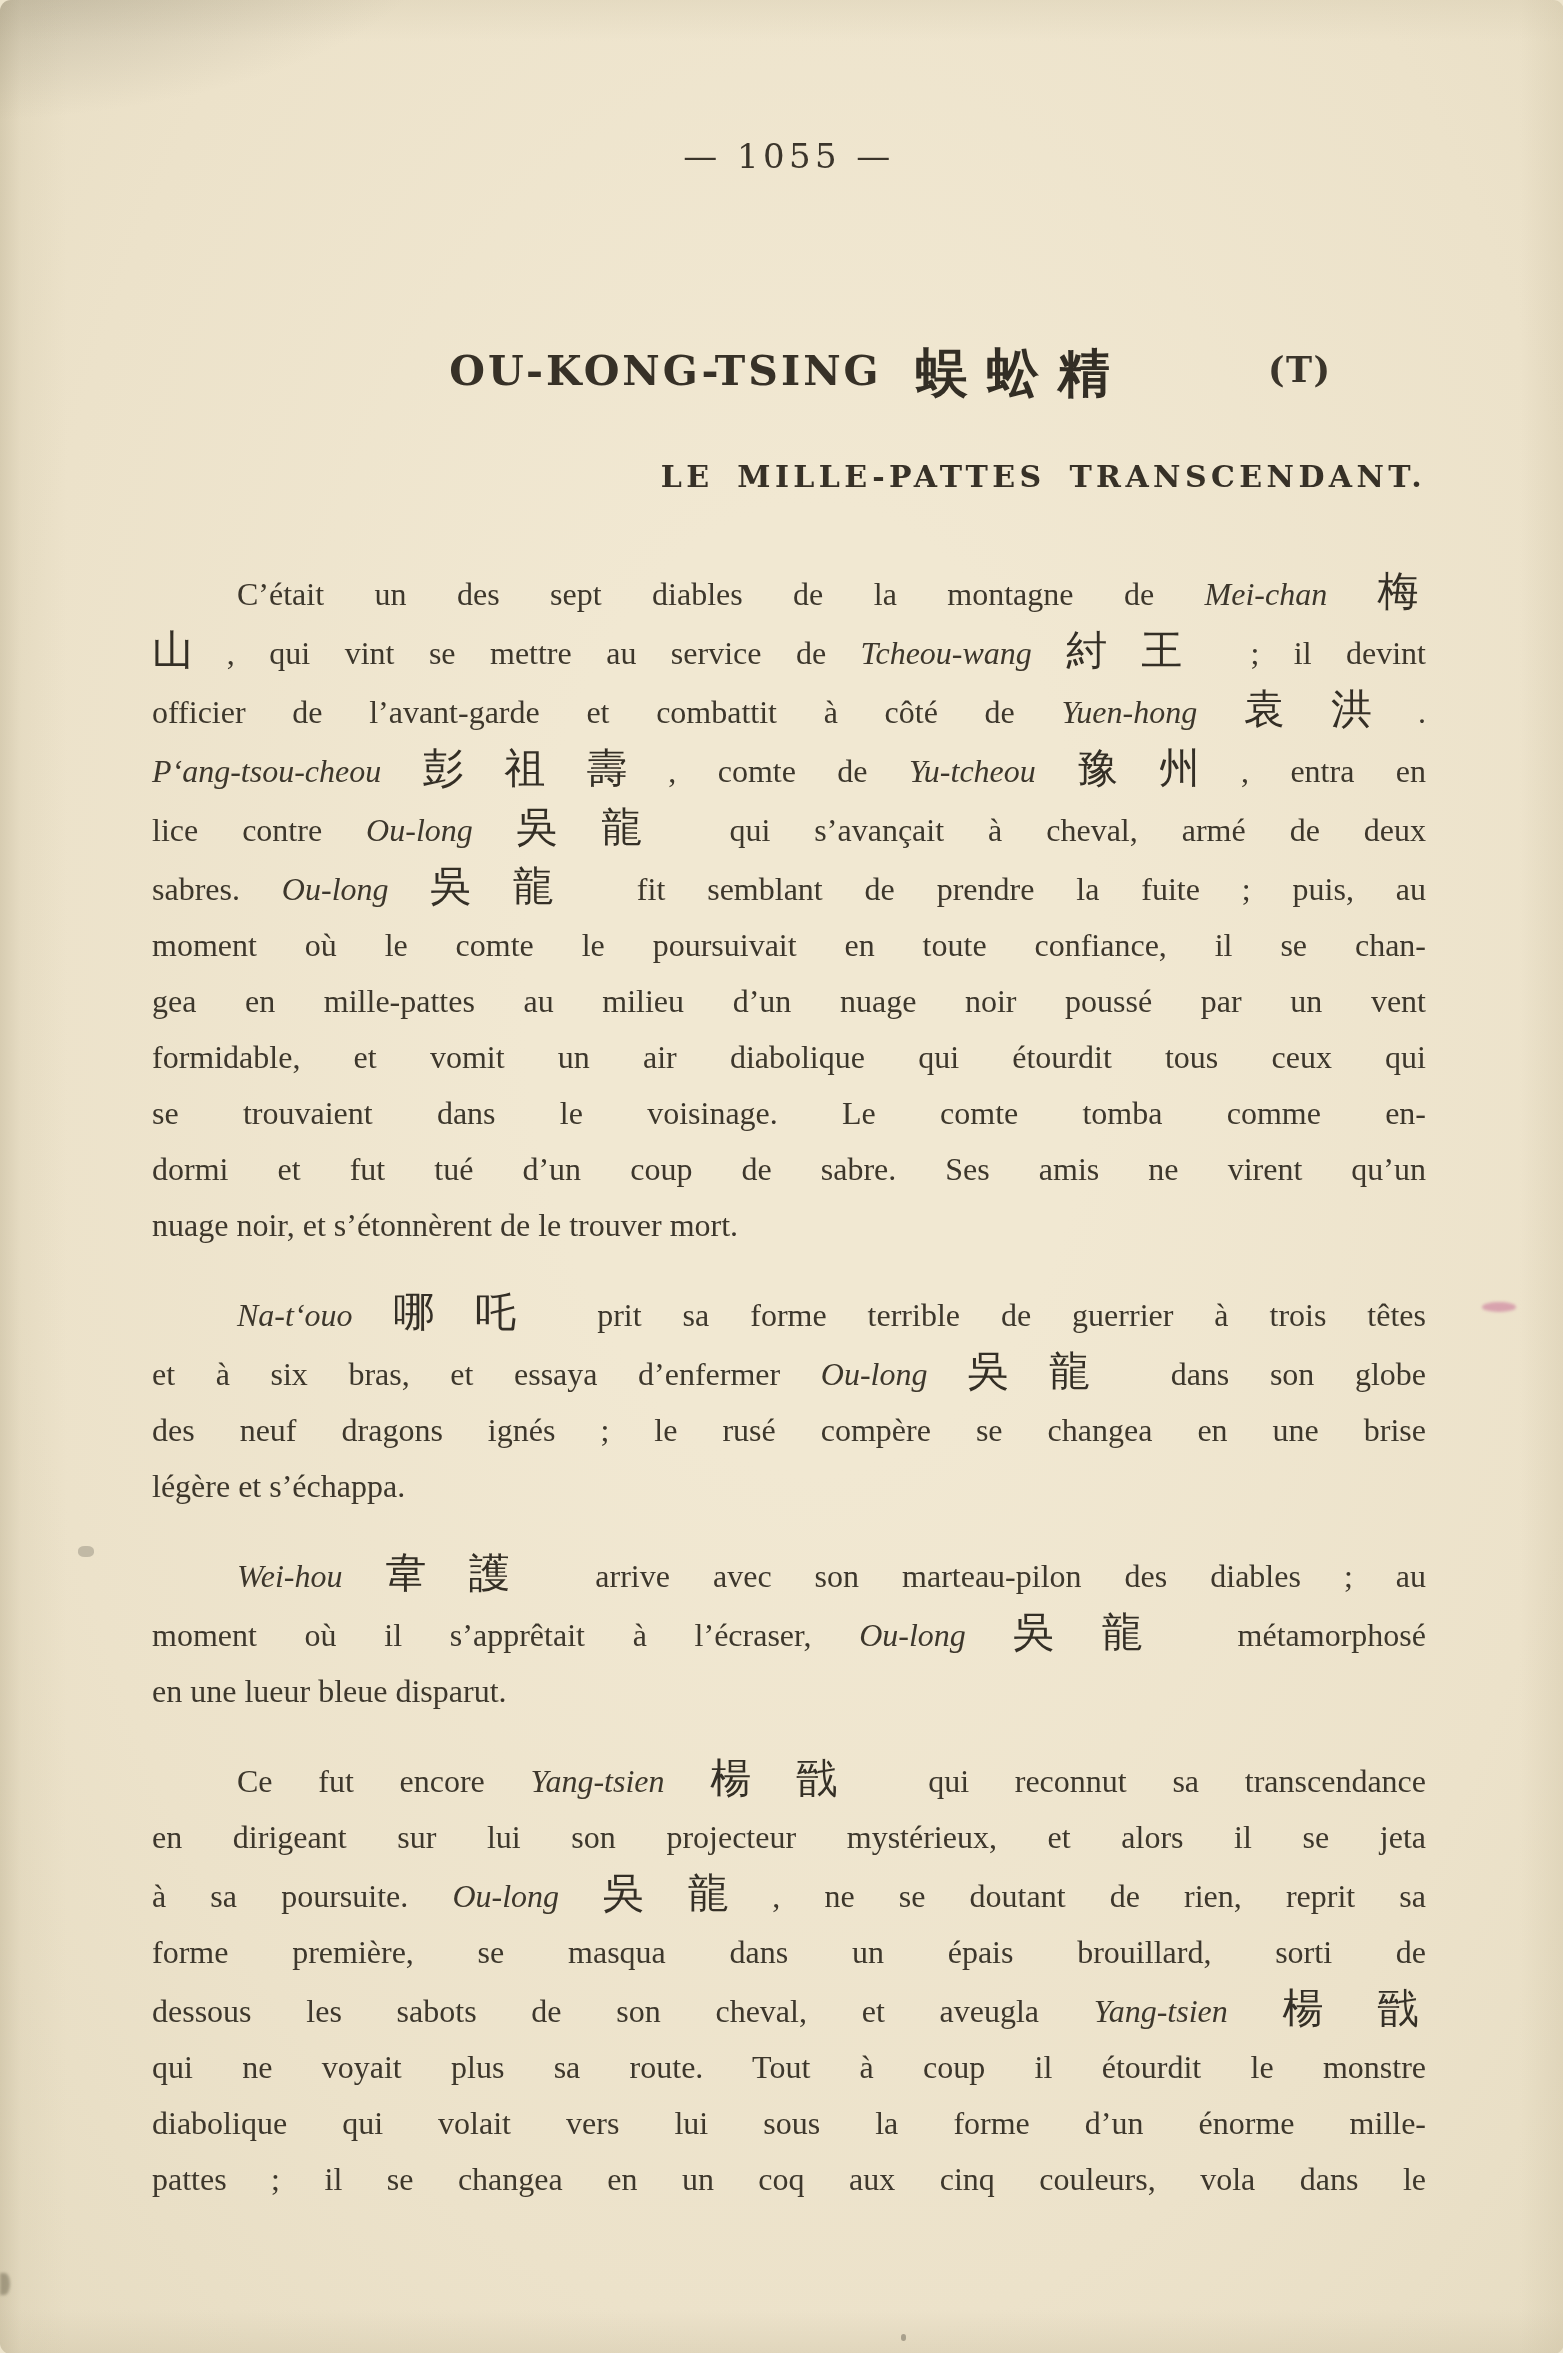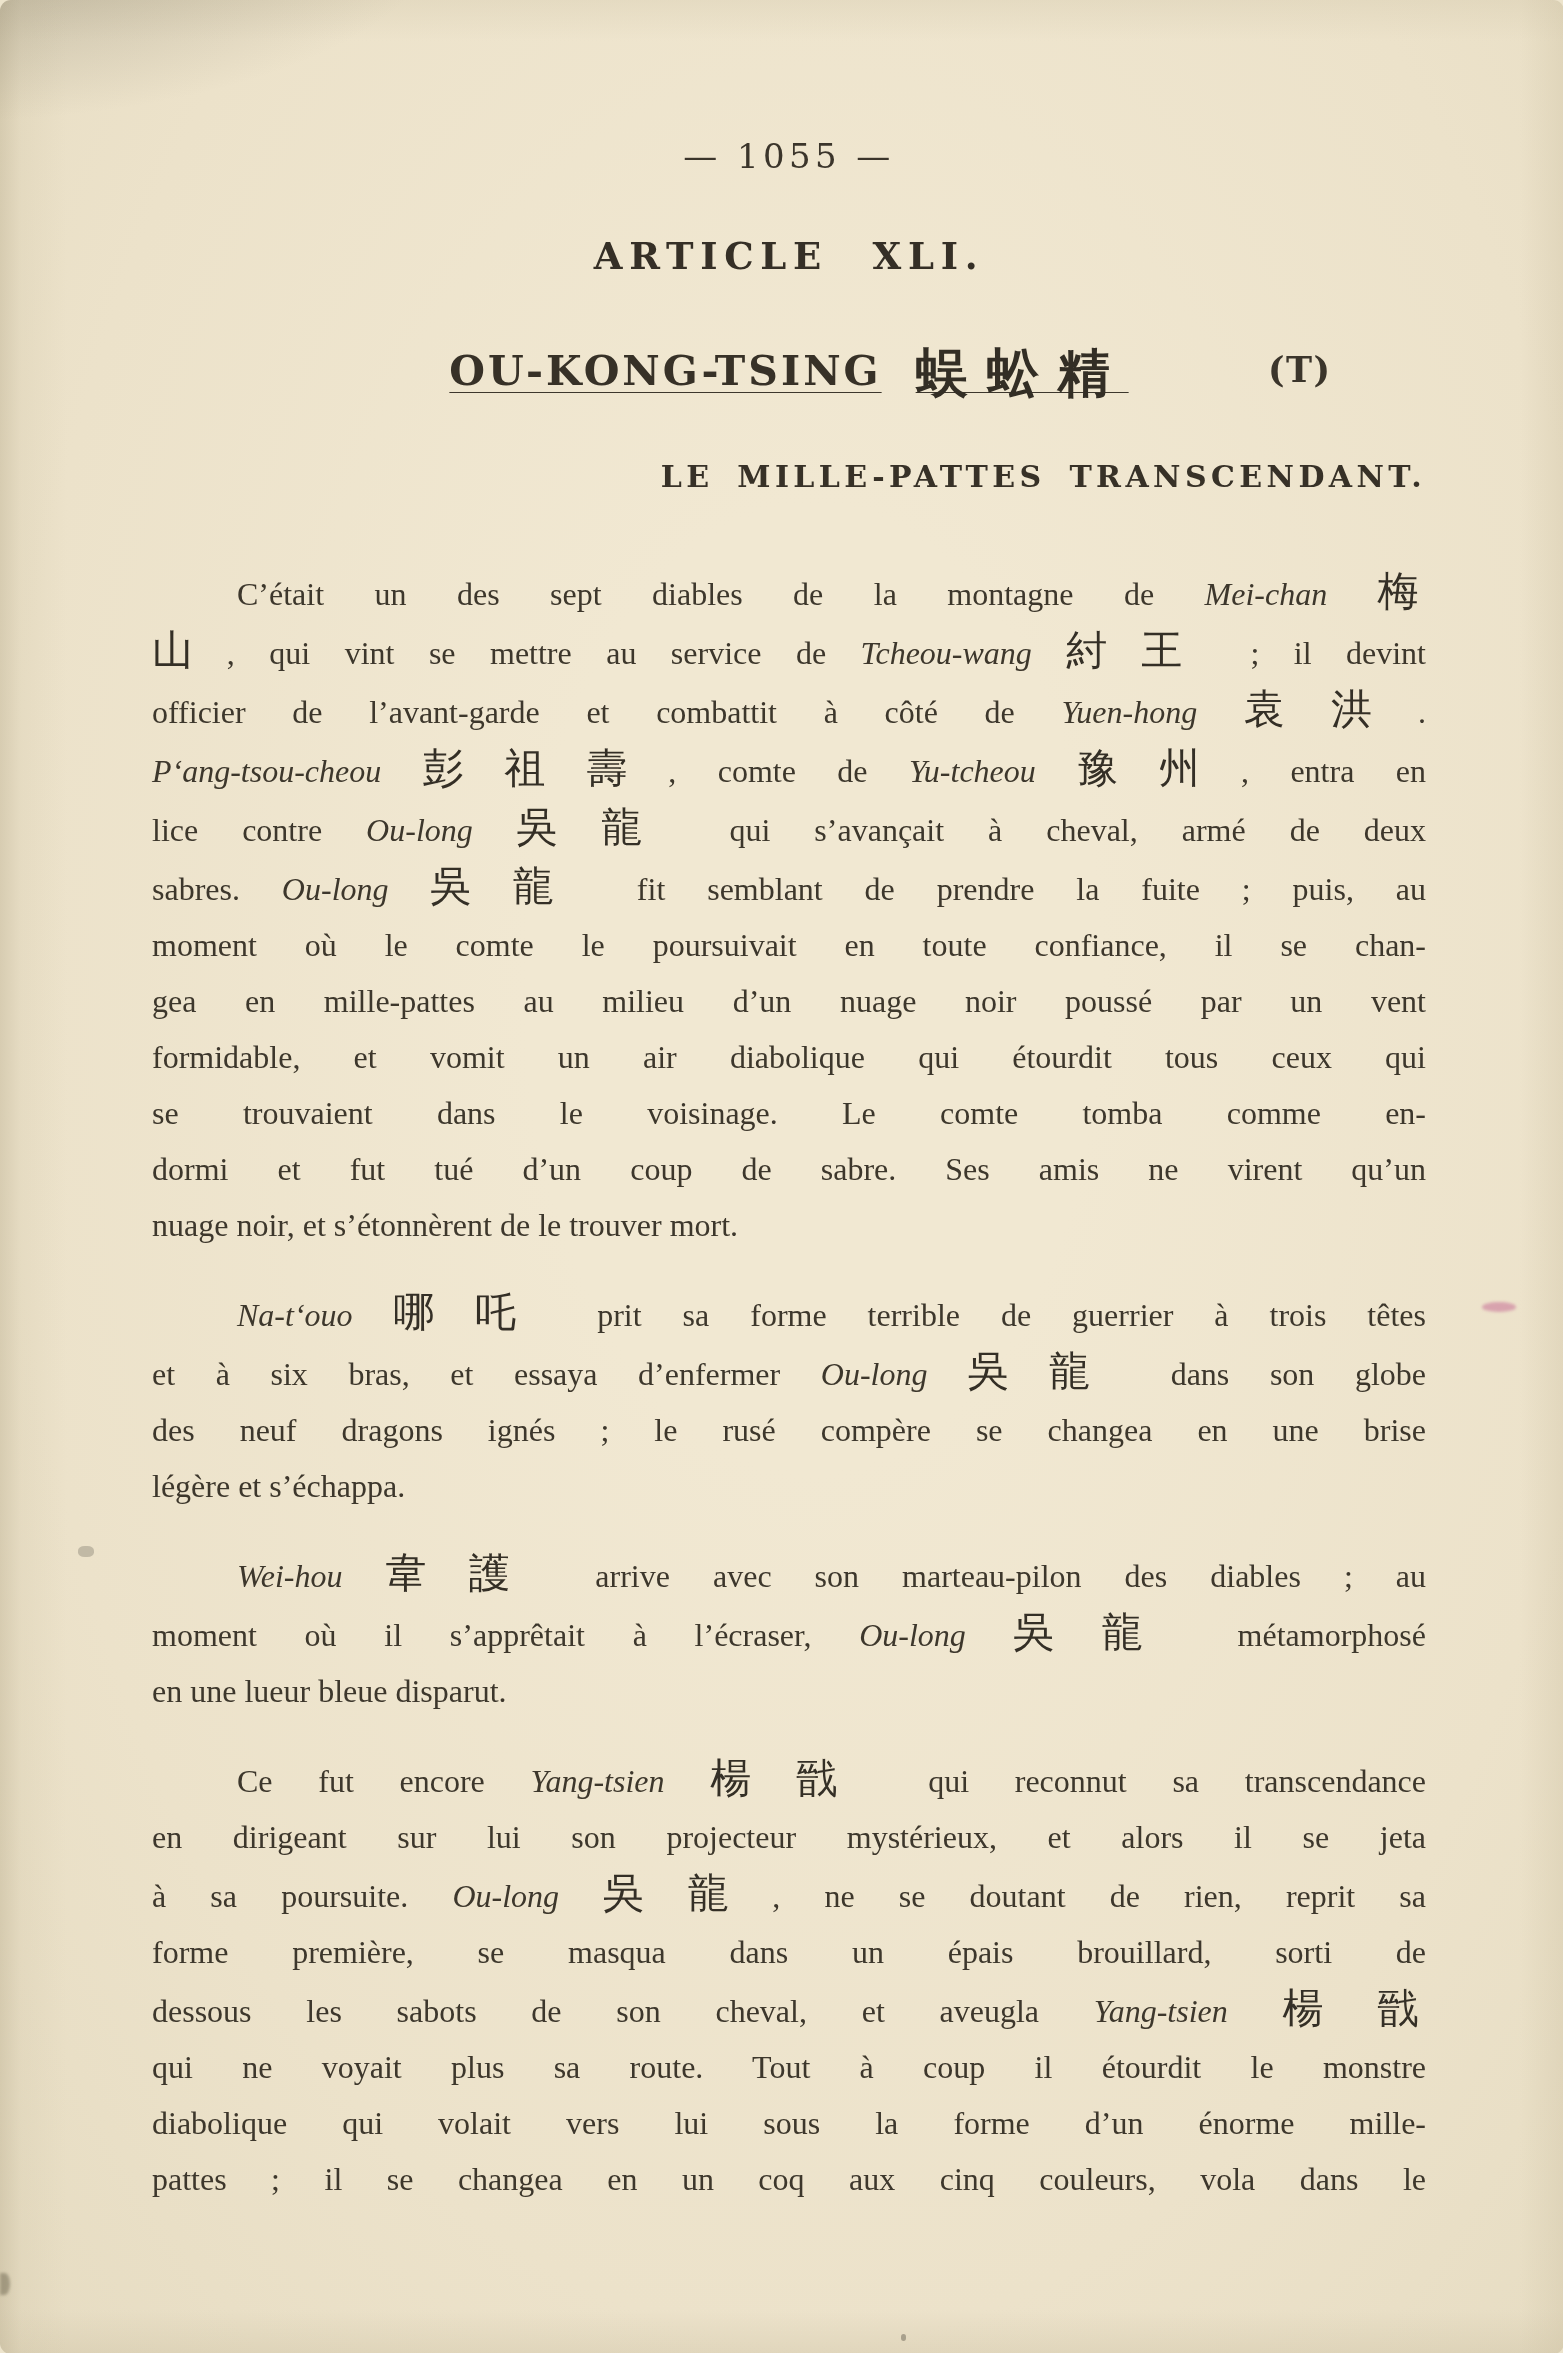--- a/index.html
+++ b/index.html
@@ -24,21 +24,21 @@
     position:absolute;left:152px;width:1274px;top:136px;
     text-align:center;font-size:34px;letter-spacing:4.4px;color:#3b352b;
   }
   .article-heading{
     position:absolute;left:152px;width:1274px;top:234px;
     text-align:center;font-size:37px;font-weight:bold;
     letter-spacing:6.7px;word-spacing:25px;color:#352f26;
   }
   .title-row{
     position:absolute;left:152px;width:1274px;top:339px;
-    text-align:center;white-space:nowrap;text-decoration:underline;
+    text-align:center;white-space:nowrap;
   }
   .title-latin{
     font-size:41px;font-weight:bold;letter-spacing:3px;color:#373127;
     vertical-align:6px;
   }
   .title-cjk{
     font-size:52px;font-weight:bold;letter-spacing:19px;margin-left:34px;color:#332e25;
   }
   .title-note{
     position:absolute;left:1116px;top:10.4px;font-size:35px;font-weight:bold;
@@ -69,21 +69,20 @@
   .mark-edge-notch{width:10.4px;height:22px;opacity:.55;filter:blur(1.5px);border-radius:0 60% 60% 0;}
   .mark-speck{width:5.2px;height:6.7px;opacity:.5;}
 </style>
 </head>
 <body>
 
 <div class="page">
 
   <div class="page-number">— 1055 —</div>
 
-  <div class="article-heading">ARTICLE XLI.</div>
 
   <div class="title-row">
     <span class="title-latin">OU-KONG-TSING</span><span class="title-cjk">蜈蚣精</span>
     <span class="title-note">(T)</span>
   </div>
 
   <div class="subtitle">LE MILLE-PATTES TRANSCENDANT.</div>
 
   <div class="body-text">
       <div class="paragraph">

